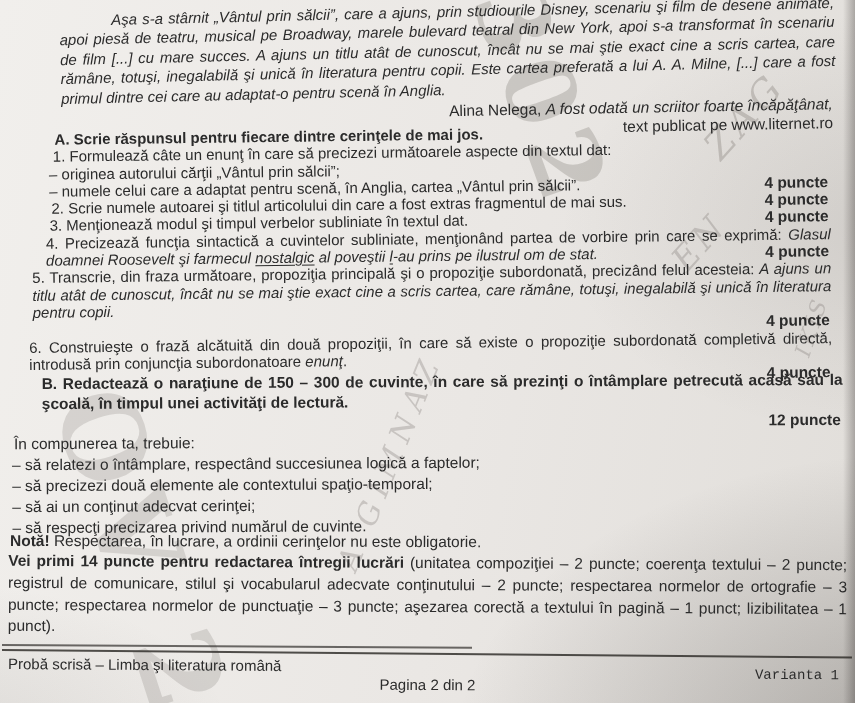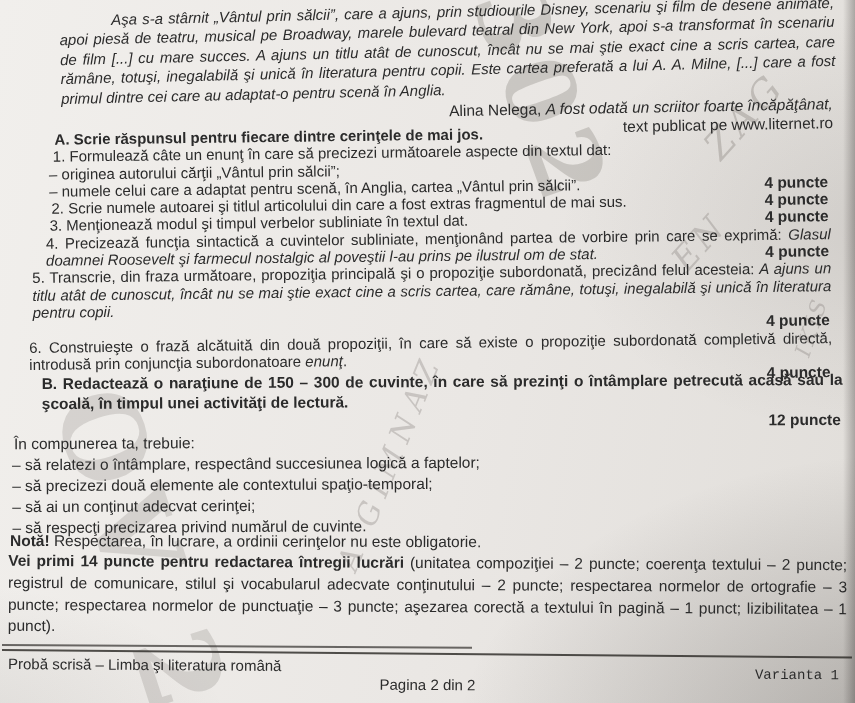--- a/index.html
+++ b/index.html
@@ -13,21 +13,21 @@
       radial-gradient(55% 35% at -6% 104%, rgba(60,55,50,0.10), rgba(60,55,50,0) 60%),
       linear-gradient(100deg,#f1efec 0%, #eae7e4 55%, #e1deda 100%);
   }
   .edge-shadow{position:absolute;right:0;top:0;width:12px;height:100%;
     background:linear-gradient(270deg,rgba(35,30,28,0.30),rgba(35,30,28,0));}
   .block{position:absolute;}
   p{margin:0;padding:0;}
   .jus{text-align:justify;}
   .b{font-weight:bold;}
   .i{font-style:italic;}
-  .u{text-underline-offset:2px;}
+  .u{text-decoration:underline;text-underline-offset:2px;}
   
   .excerpt{top:2px;left:60px;right:20px;font-size:15px;line-height:19.4px;
     font-style:italic;transform:rotate(-1.35deg);}
   .excerpt p{text-indent:52px;}
   
   .attribution{top:99px;left:300px;right:22px;font-size:15.5px;line-height:19px;
     text-align:right;transform:rotate(-1.05deg);}
   
   .sec-a{top:126px;left:46px;right:24px;font-size:15px;line-height:17.3px;
     transform:rotate(-0.7deg);}

